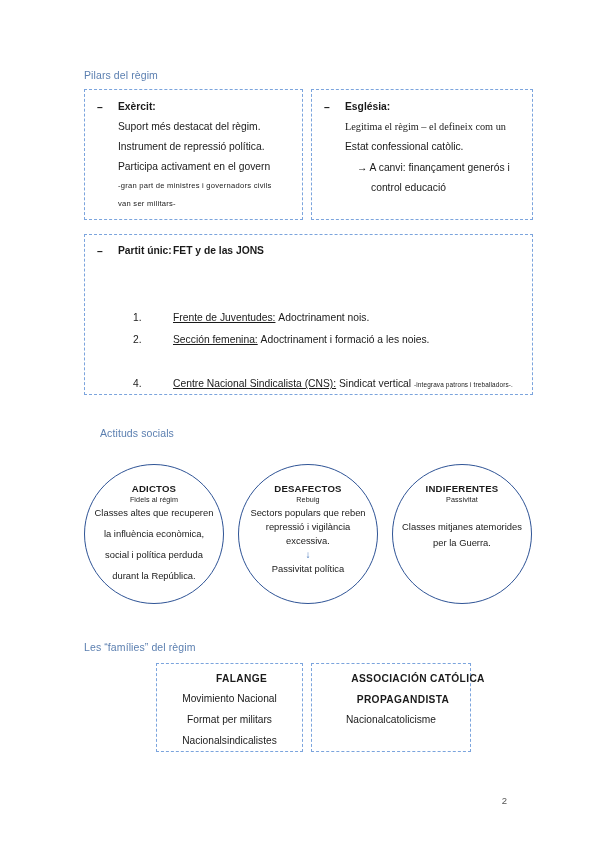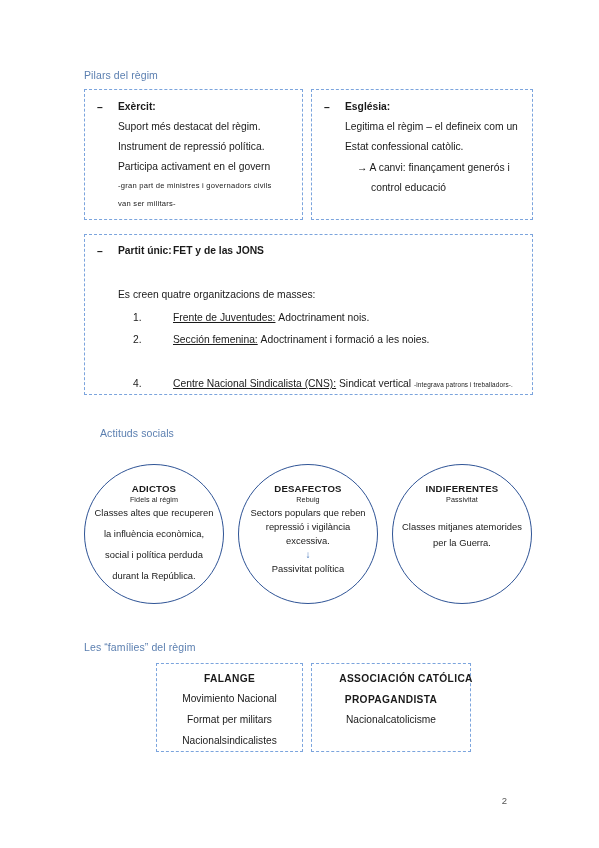--- a/index.html
+++ b/index.html
@@ -74,21 +74,21 @@
     line-height:1;
   }
 
   
   .fbox-line{
     position:absolute;
     text-align:center;
     white-space:nowrap;
     font-size:10.2px;
   }
-  .fbox-line.t{font-weight:bold;letter-spacing:.35px;}
+  .fbox-line.t{font-weight:bold;letter-spacing:.35px;padding-left:12px;}
 
   .pagenum{
     position:absolute;
     right:92px;bottom:42px;
     font-size:9.5px;
     color:#555;
   }
 </style>
 </head>
 <body>
@@ -103,32 +103,31 @@
     <span class="ln" style="left:33px;top:31px;">Suport més destacat del règim.</span>
     <span class="ln" style="left:33px;top:51px;">Instrument de repressió política.</span>
     <span class="ln" style="left:33px;top:71px;">Participa activament en el govern</span>
     <span class="ln small" style="left:33px;top:92px;">-gran part de ministres i governadors civils</span>
     <span class="ln small" style="left:33px;top:110px;">van ser militars-</span>
   </div>
 
   <div class="dbox" style="left:311px;top:89px;width:222px;height:131px;">
     <span class="ln" style="left:12px;top:12px;font-weight:bold;">–</span>
     <span class="ln bold" style="left:33px;top:11px;">Església:</span>
-    <span class="ln" style="left:33px;top:31px;">Legitima el règim – el defineix com un</span>
+    <span class="ln" style="left:33px;top:31px;font-family:Liberation Serif, serif;">Legitima el règim – el defineix com un</span>
     <span class="ln" style="left:33px;top:51px;">Estat confessional catòlic.</span>
     <span class="ln" style="left:45px;top:72px;">→ A canvi: finançament generós i</span>
     <span class="ln" style="left:59px;top:92px;">control educació</span>
   </div>
 
   <div class="dbox" style="left:84px;top:234px;width:449px;height:161px;">
     <span class="ln" style="left:12px;top:11px;font-weight:bold;">–</span>
     <span class="ln bold" style="left:33px;top:10px;">Partit únic:</span>
     <span class="ln bold" style="left:88px;top:10px;">FET y de las JONS</span>
 
-    <span class="ln" style="left:33px;top:54px;">Es creen quatre organitzacions de masses:</span>
 
     <span class="num" style="left:48px;top:77px;">
       <span class="idx">1.</span><span class="ul">Frente de Juventudes:</span><span>&nbsp;</span><span>Adoctrinament nois.</span>
     </span>
 
     <span class="num" style="left:48px;top:99px;">
       <span class="idx">2.</span><span class="ul">Sección femenina:</span><span>&nbsp;</span><span>Adoctrinament i formació a les noies.</span>
     </span>
 
 

